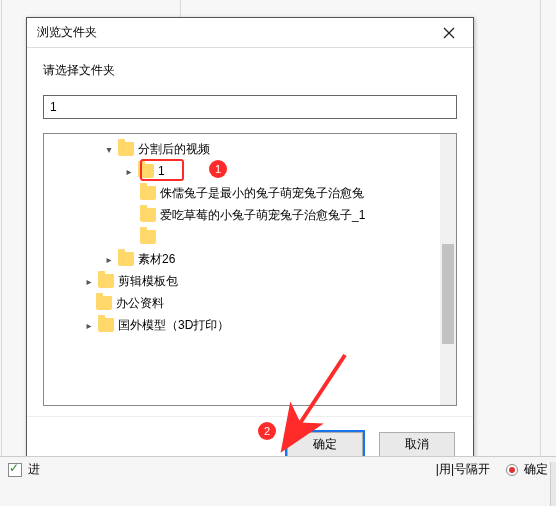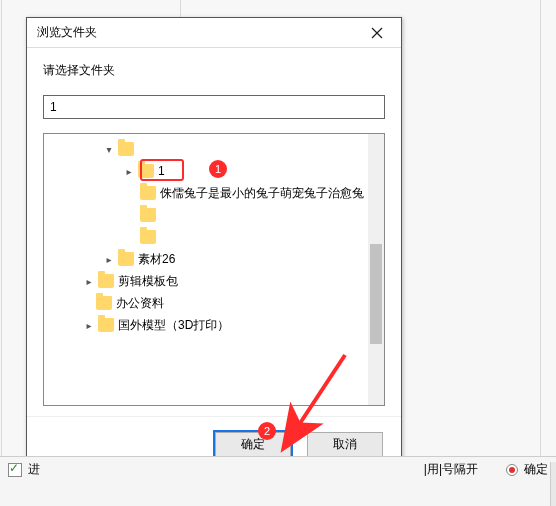--- a/index.html
+++ b/index.html
@@ -1,20 +1,20 @@
 <!DOCTYPE html>
 <html><head>
 <meta charset="utf-8">
 <style>
   * { box-sizing: border-box; font-family: "Microsoft YaHei", "SimSun", sans-serif; font-size: 12px; }
   body { margin: 0; width: 556px; height: 506px; background: #f0f0f0; position: relative; overflow: hidden; }
   .bg-grid { position: absolute; inset: 0; background: #f7f7f7; }
   .bg-grid .col { position: absolute; top: 0; bottom: 0; width: 1px; background: #d9d9d9; }
   .dialog {
-    position: absolute; left: 26px; top: 17px; width: 376px; height: 456px;
+    position: absolute; left: 26px; top: 17px; width: 448px; height: 456px;
     background: #fff; border: 1px solid #555; box-shadow: 1px 1px 4px rgba(0,0,0,.25);
     display: flex; flex-direction: column;
   }
   .titlebar {
     height: 30px; display: flex; align-items: center; justify-content: space-between;
     border-bottom: 1px solid #ddd; padding: 0 6px 0 10px;
   }
   .titlebar .close {
     width: 36px; height: 24px; display: flex; align-items: center; justify-content: center;
     font-size: 14px; cursor: default;
@@ -98,33 +98,35 @@
   </div>
 
   <div class="body">
     <div>请选择文件夹</div>
     <input class="textbox" value="1" style="">
 
     <div class="treewrap">
       <div class="node" style="padding-left:56px">
         <span class="expander">▾</span>
         <span class="folder"></span>
+        <span>分割后的视频</span>
       </div>
 
       <div class="node" style="padding-left:76px">
         <span class="expander">▸</span>
         <span class="folder"></span>
         <span>1</span>
       </div>
       <div class="node" style="padding-left:94px">
         <span class="folder"></span>
         <span>侏儒兔子是最小的兔子萌宠兔子治愈兔</span>
       </div>
       <div class="node" style="padding-left:94px">
         <span class="folder"></span>
+        <span>爱吃草莓的小兔子萌宠兔子治愈兔子_1</span>
       </div>
       <div class="node" style="padding-left:94px">
         <span class="folder"></span>
       </div>
 
       <div class="node" style="padding-left:56px">
         <span class="expander">▸</span>
         <span class="folder"></span>
         <span>素材26</span>
       </div>
@@ -172,18 +174,18 @@
     </marker>
   </defs>
   <line x1="345" y1="355" x2="285" y2="446" stroke="#ff2a2a" stroke-width="4" marker-end="url(#ah)"></line>
 </svg>
 
 <div class="bottom-strip">
   <div class="row">
     <span class="chk"></span>
     <span>进</span>
     <span style="flex:1"></span>
-    <span style="margin-right:22px">|用|号隔开</span>
+    <span style="margin-right:10px">|用|号隔开</span>
     <span class="radio sel"></span>
     <span>确定</span>
   </div>
 </div>
 <div class="cut-right"></div>
 
 </body></html>

